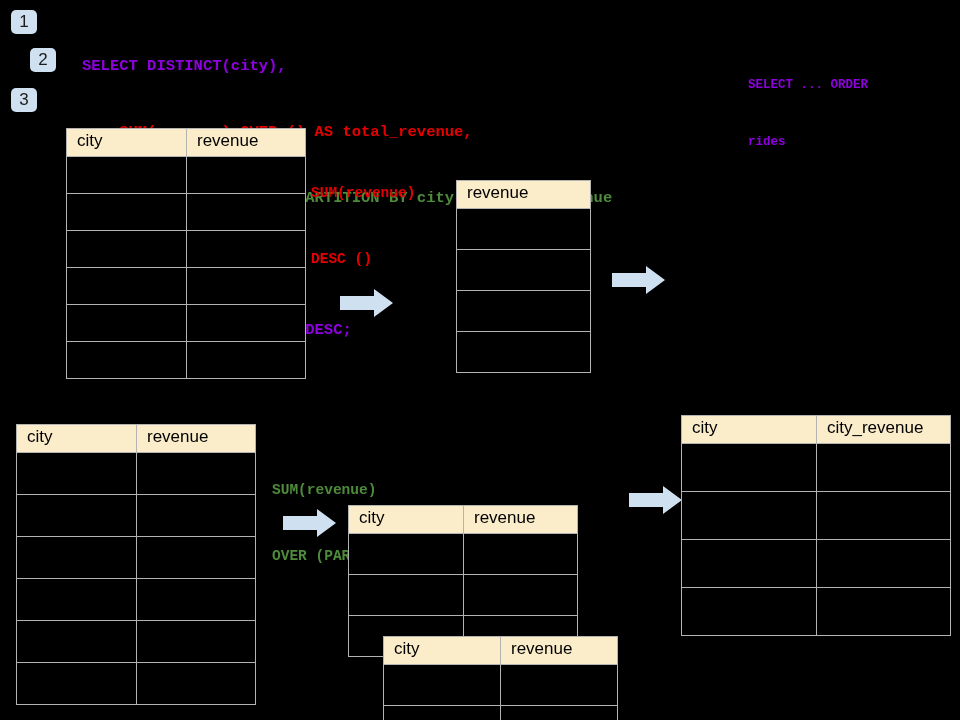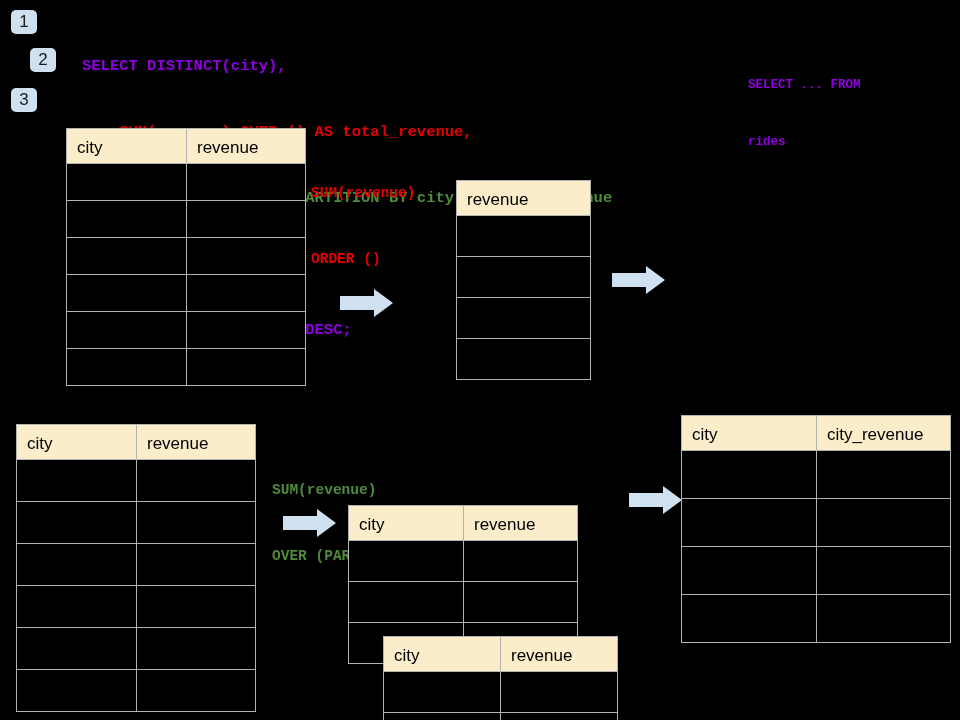--- a/index.html
+++ b/index.html
@@ -89,21 +89,21 @@
     padding: 0;
     margin: 0;
   }
   .tbl th {
     background: #fbecca;
     color: #000000;
     font-family: "Liberation Sans", sans-serif;
     font-weight: normal;
     font-size: 17px;
     text-align: left;
-    padding: 9px 0 5px 10px;
+    padding: 2px 0 5px 10px;
     height: 25px;
     box-sizing: border-box;
     white-space: nowrap;
   }
   .tbl td {
     background: #000000;
     height: 36px;
   }
 
   
@@ -124,27 +124,27 @@
 
   <div class="sql-block" style="left:82px; top:11px;">
     <span class="sql-line c-purple">SELECT DISTINCT(city),</span>
     <span class="sql-line c-red">    SUM(revenue) OVER () AS total_revenue,</span>
     <span class="sql-line c-green">    SUM(revenue) OVER (PARTITION BY city) as city_revenue</span>
     <span class="sql-line c-purple">  FROM rides</span>
     <span class="sql-line c-purple">  ORDER by city_revenue DESC;</span>
   </div>
 
   <div class="sql-note" style="left:748px; top:38px;">
-    <span>SELECT ... FROM</span>
+    <span>SELECT ... ORDER</span>
     <span>rides</span>
   </div>
 
   <div class="anno red" style="left:311px; top:138px;">
     <span>SUM(revenue)</span>
-    <span>ORDER ()</span>
+    <span>DESC ()</span>
   </div>
 
   <div class="anno green" style="left:272px; top:435px;">
     <span>SUM(revenue)</span>
     <span>OVER (PARTITION</span>
   </div>
 
   <table class="tbl" style="left:66px; top:128px; width:239px;">
     <colgroup>
         <col style="width:120px">

